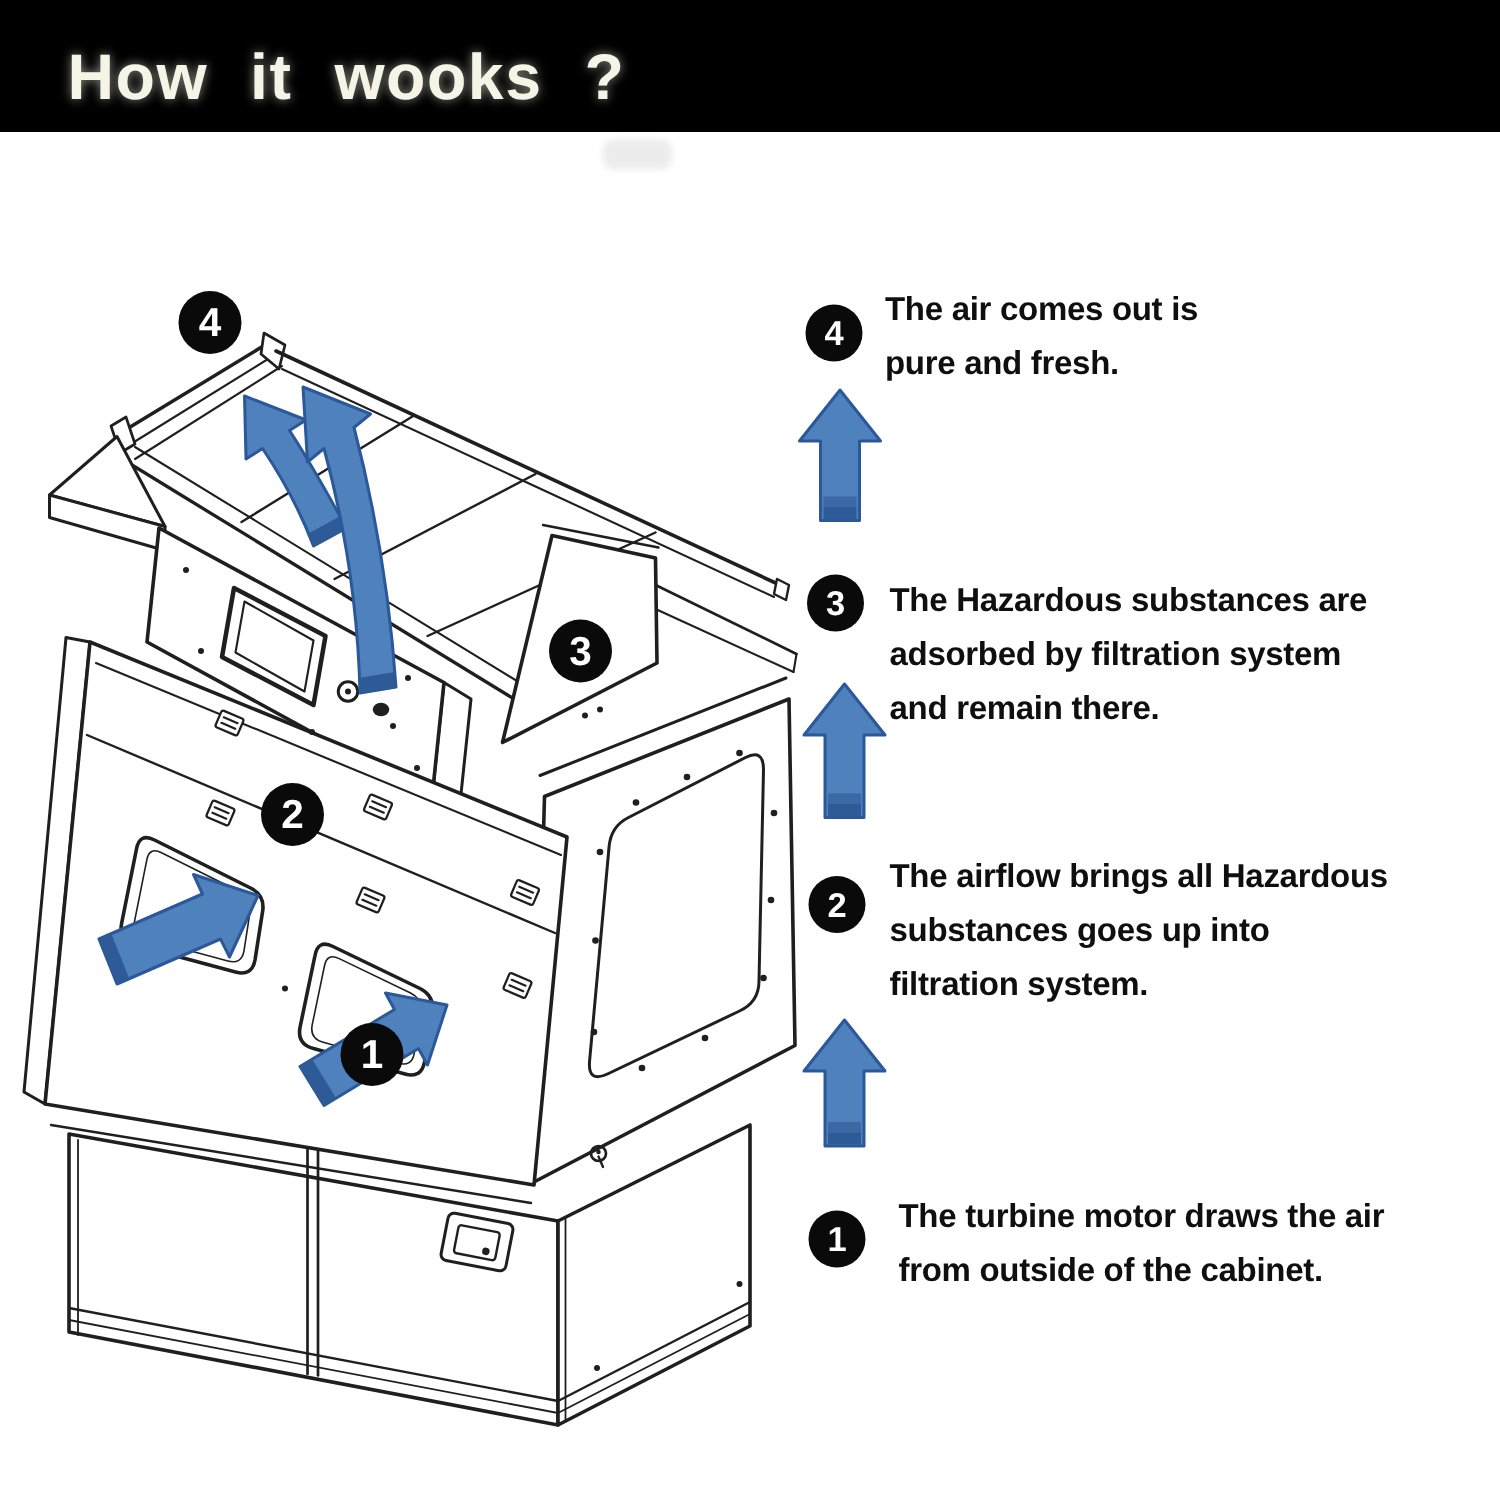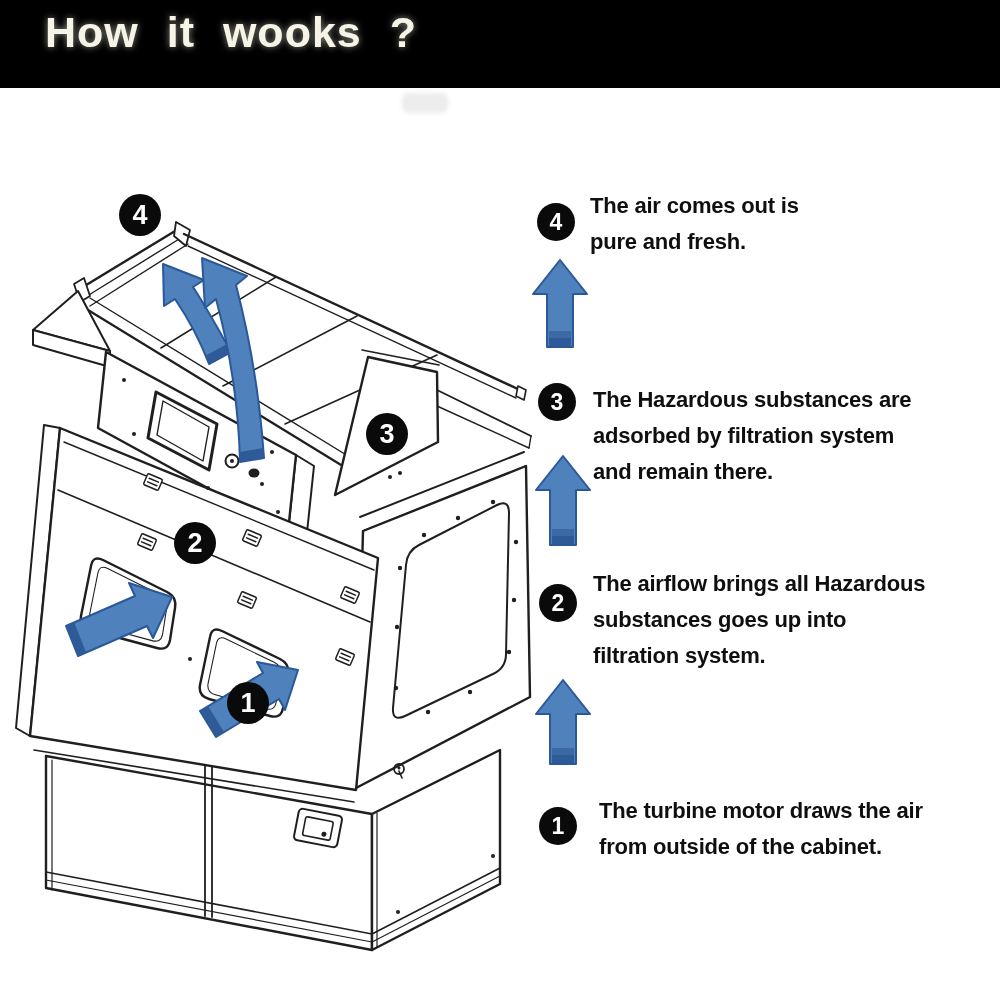--- a/index.html
+++ b/index.html
@@ -1,21 +1,21 @@
 <!DOCTYPE html>
 <html><head>
 <meta charset="utf-8">
 <style>
   html,body{margin:0;padding:0;background:#ffffff;width:1000px;height:1000px;overflow:hidden;
             font-family:"Liberation Sans", sans-serif;}
   .stage{position:relative;width:1000px;height:1000px;background:#fff;}
 
   
   .banner{position:absolute;left:0;top:0;width:1000px;height:88px;background:#000;}
-  .banner h1{margin:0;padding:8px 0 0 45px;font-size:43px;font-weight:bold;
+  .banner h1{margin:0;padding:28px 0 0 45px;font-size:43px;font-weight:bold;
              color:#f6f4e6;letter-spacing:1px;word-spacing:15px;
              text-shadow:0 0 7px rgba(255,255,240,.55);}
   .smudge{position:absolute;left:402px;top:93px;width:46px;height:20px;background:#ececec;
           border-radius:7px;filter:blur(2px);}
 
   
   svg.diagram{position:absolute;left:0;top:0;}
 
   
   .legend-item{position:absolute;}

